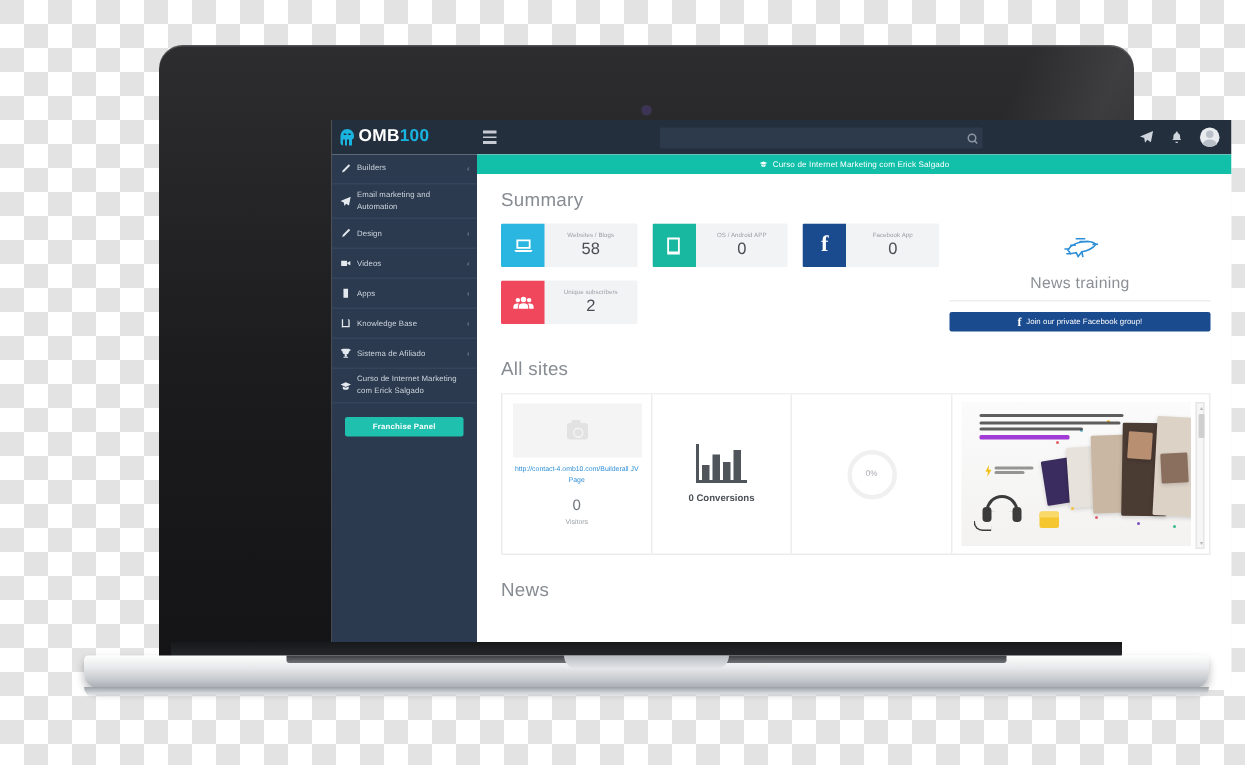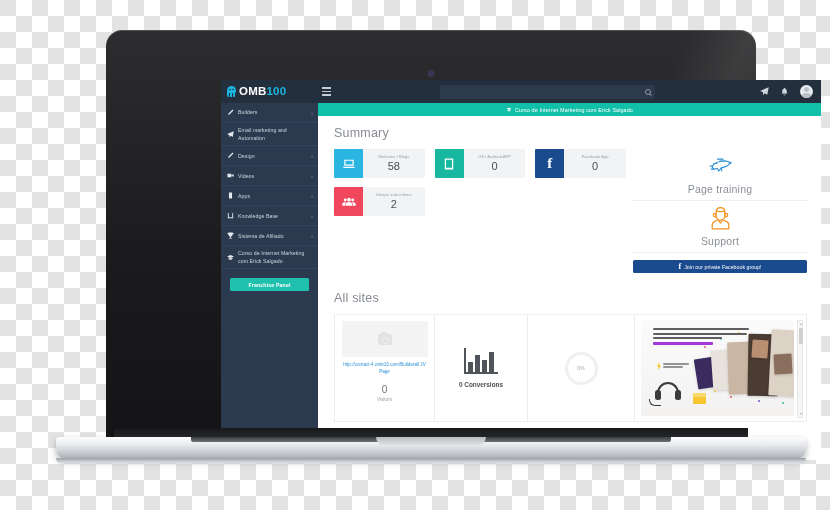--- a/index.html
+++ b/index.html
@@ -415,37 +415,23 @@
                         <div class="glyph">
                           <svg width="30" height="20" viewBox="0 0 48 32">
                             <g fill="none" stroke="#2e8fd6" stroke-width="1.7" stroke-linecap="round">
                               <path d="M11 17c4-6 12-9 21-9 4 0 7 1 9 3-3 4-9 7-15 8l-4 5-2-4-6 1z"></path>
                               <path d="M38 11c1.4-.6 3-.6 4.4 0"></path>
                               <path d="M20 5h9M24 8h9M14 12h5M8 16h4M10 21h4"></path>
                               <path d="M26 19l1 5"></path>
                             </g>
                           </svg>
                         </div>
-                        <div class="ptxt">Page training</div>
-                      </div>
-
-                      <div class="promo-item">
-                        <div class="glyph">
-                          <svg width="25" height="26" viewBox="0 0 34 36">
-                            <g fill="none" stroke="#f59322" stroke-width="1.7" stroke-linecap="round" stroke-linejoin="round">
-                              <path d="M11 10c0-4 2.6-6.5 6-6.5S23 6 23 10v5c0 3.4-2.7 6-6 6s-6-2.6-6-6z"></path>
-                              <path d="M11 8c2.5 1.5 8.5 1.5 12 0"></path>
-                              <path d="M9.5 11.5h1.2v5H9.5a1.6 1.6 0 0 1 0-5zM24.5 11.5h-1.2v5h1.2a1.6 1.6 0 0 0 0-5z"></path>
-                              <path d="M14 20.5l-5 2.2c-2.2 1-3.5 3-3.5 5.4V33h23v-4.9c0-2.4-1.3-4.4-3.5-5.4l-5-2.2"></path>
-                              <path d="M14.5 21.5 17 25l2.5-3.5"></path>
-                            </g>
-                          </svg>
-                        </div>
-                        <div class="ptxt">Support</div>
-                      </div>
+                        <div class="ptxt">News training</div>
+                      </div>
+
 
                       <div class="fb-btn">
                         <span class="f">f</span>
                         <span>Join our private Facebook group!</span>
                       </div>
                     </div>
                   </div>
 
                 </div>
 

